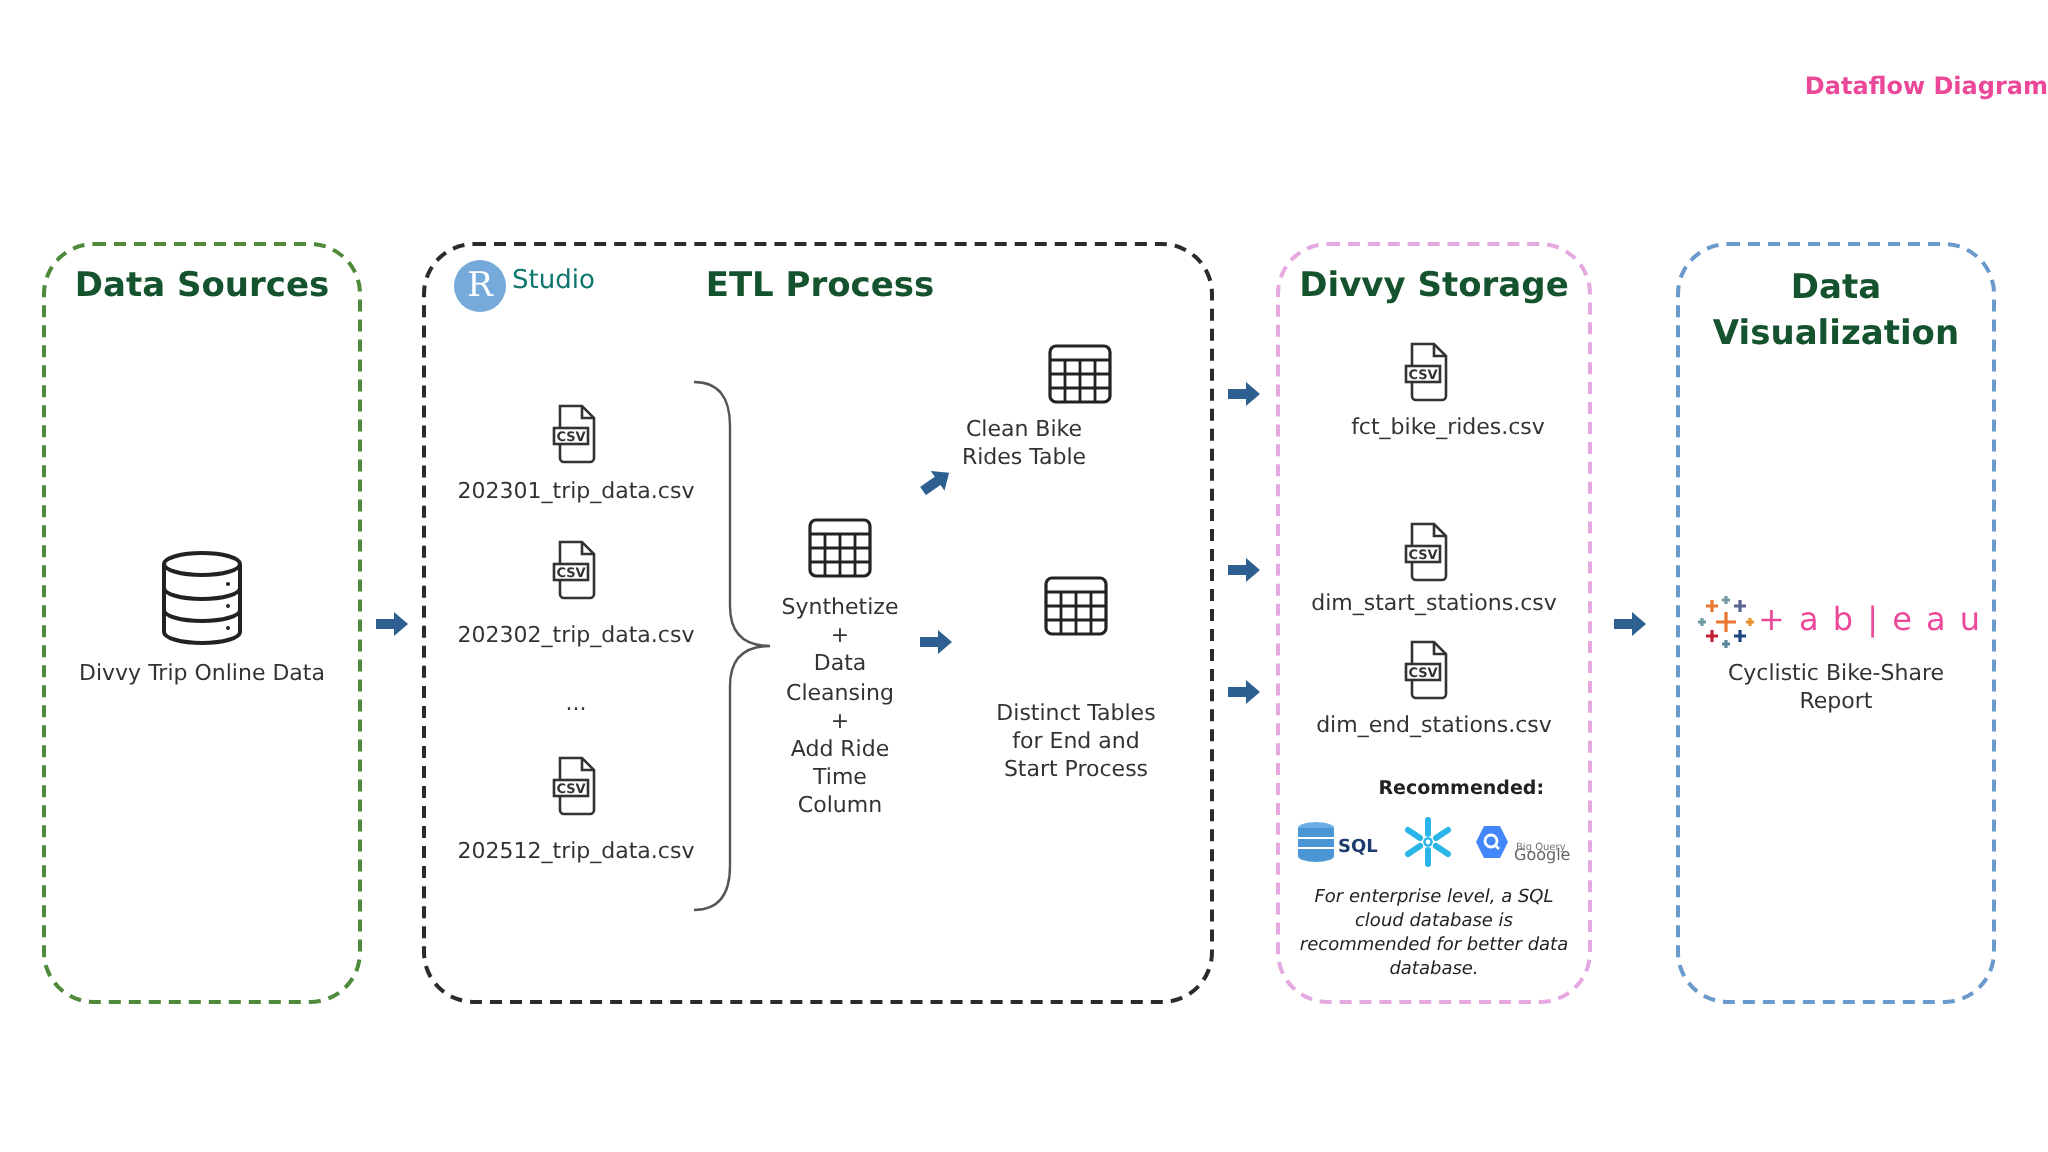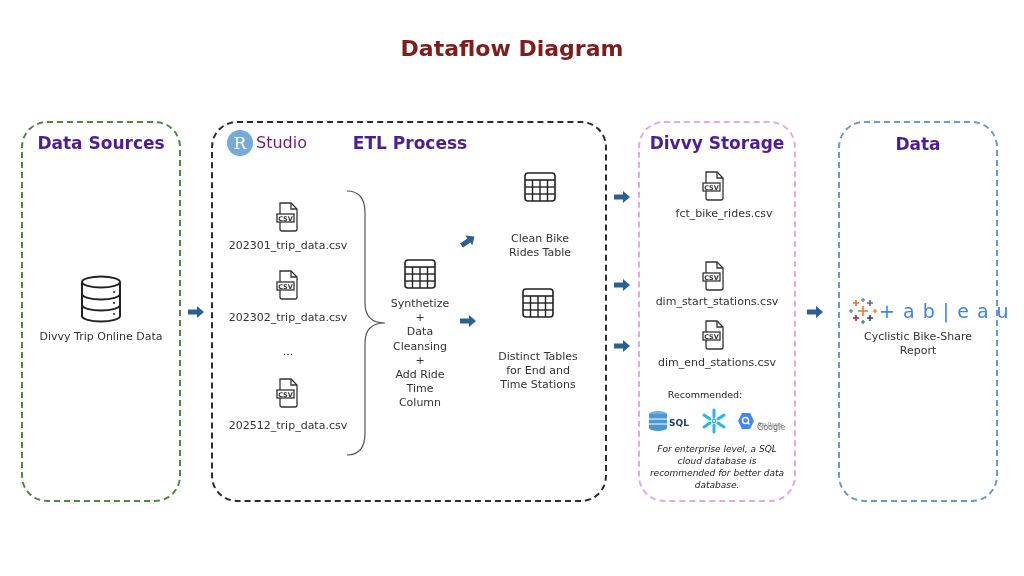--- a/index.html
+++ b/index.html
@@ -1,25 +1,25 @@
 <!DOCTYPE html>
 <html><head>
 <meta charset="utf-8">
 <style>
   html, body { margin:0; padding:0; background:#ffffff; }
   body { width:1024px; height:576px; position:relative; overflow:hidden;
          font-family:"DejaVu Sans", sans-serif; color:#222; }
   .abs { position:absolute; }
-  .title { left:0; width:1024px; top:36px; text-align:center; font-weight:bold; font-size:22px; color:#7f1d1d; }
+  .title { left:0; width:1024px; top:36px; text-align:right; font-weight:bold; font-size:12px; color:#ec4899; }
   .panel { position:absolute; border:2px dashed; border-radius:26px; box-sizing:border-box; }
   .p-src { left:21px; top:121px; width:160px; height:381px; border-color:#4e8a3a; }
   .p-etl { left:211px; top:121px; width:396px; height:381px; border-color:#2b2b2b; }
   .p-sto { left:638px; top:121px; width:158px; height:381px; border-color:#e5a8e1; }
   .p-viz { left:838px; top:121px; width:160px; height:381px; border-color:#6a9acb; }
-  .ptitle { position:absolute; font-weight:bold; font-size:17px; color:#4c1d95; text-align:center; }
+  .ptitle { position:absolute; font-weight:bold; font-size:17px; color:#14532d; text-align:center; }
   .lbl { position:absolute; font-size:11px; color:#333; text-align:center; line-height:14px; white-space:nowrap; }
   .arrow { position:absolute; width:16px; height:12px; }
   .icon { position:absolute; }
   .note { position:absolute; font-size:9px; color:#222; text-align:center; line-height:12px; }
 </style>
 </head>
 <body>
 
 <svg width="0" height="0" style="position:absolute">
   <defs>
@@ -58,21 +58,21 @@
     <circle cx="34" cy="39" r="1" fill="#222"></circle>
 </svg>
 <div class="lbl" style="left:21px;width:160px;top:330px;">Divvy Trip Online Data</div>
 
 <svg class="arrow" style="left:188px;top:306px;">
     <use href="#arr"></use>
   </svg>
 
 <div class="panel p-etl"></div>
 <div class="abs" style="left:227px;top:130px;width:26px;height:26px;border-radius:50%;background:#75aadb;color:#fff;font-family:'DejaVu Serif',serif;font-size:17px;text-align:center;line-height:26px;">R</div>
-<div class="abs" style="left:256px;top:133px;font-size:16px;color:#701a75;">Studio</div>
+<div class="abs" style="left:256px;top:133px;font-size:13px;color:#0f766e;">Studio</div>
 <div class="ptitle" style="left:340px;width:140px;top:133px;">ETL Process</div>
 
 <svg class="icon" style="left:276px;top:202px;" width="24" height="30">
     <use href="#csv"></use>
   </svg>
 <div class="lbl" style="left:218px;width:140px;top:239px;">202301_trip_data.csv</div>
 <svg class="icon" style="left:276px;top:270px;" width="24" height="30">
     <use href="#csv"></use>
   </svg>
 <div class="lbl" style="left:218px;width:140px;top:311px;">202302_trip_data.csv</div>
@@ -103,31 +103,31 @@
 <svg class="arrow" style="left:460px;top:235px;transform:rotate(-35deg);">
     <use href="#arr"></use>
   </svg>
 <svg class="arrow" style="left:460px;top:315px;">
     <use href="#arr"></use>
   </svg>
 
 <svg class="icon" style="left:524px;top:172px;" width="32" height="30">
     <use href="#tbl"></use>
   </svg>
-<div class="lbl" style="left:490px;width:100px;top:208px;margin-top:24px;">
+<div class="lbl" style="left:462px;width:100px;top:208px;">
   <div>Clean Bike</div>
   <div>Rides Table</div>
 </div>
 <svg class="icon" style="left:522px;top:288px;" width="32" height="30">
     <use href="#tbl"></use>
   </svg>
 <div class="lbl" style="left:482px;width:112px;top:350px;">
   <div>Distinct Tables</div>
   <div>for End and</div>
-  <div>Time Stations</div>
+  <div>Start Process</div>
 </div>
 
 <svg class="arrow" style="left:614px;top:191px;">
     <use href="#arr"></use>
   </svg>
 <svg class="arrow" style="left:614px;top:279px;">
     <use href="#arr"></use>
   </svg>
 <svg class="arrow" style="left:614px;top:340px;">
     <use href="#arr"></use>
@@ -141,21 +141,21 @@
 <div class="lbl" style="left:638px;width:172px;top:207px;">fct_bike_rides.csv</div>
 <svg class="icon" style="left:702px;top:261px;" width="24" height="30">
     <use href="#csv"></use>
   </svg>
 <div class="lbl" style="left:638px;width:158px;top:295px;">dim_start_stations.csv</div>
 <svg class="icon" style="left:702px;top:320px;" width="24" height="30">
     <use href="#csv"></use>
   </svg>
 <div class="lbl" style="left:638px;width:158px;top:356px;">dim_end_stations.csv</div>
 
-<div class="note" style="left:638px;width:134px;top:389px;font-weight:normal;font-size:9.5px;">Recommended:</div>
+<div class="note" style="left:638px;width:134px;top:389px;font-weight:bold;font-size:9.5px;text-align:right;">Recommended:</div>
 <svg class="icon" style="left:648px;top:410px;" width="44" height="22" viewBox="0 0 44 22">
   <ellipse cx="10" cy="4" rx="9" ry="3" fill="#6aafe6"></ellipse>
   <rect x="1" y="4" width="18" height="14" fill="#4b97d6"></rect>
   <ellipse cx="10" cy="18" rx="9" ry="3" fill="#4b97d6"></ellipse>
   <line x1="1" y1="9" x2="19" y2="9" stroke="#fff" stroke-width="1"></line>
   <line x1="1" y1="14" x2="19" y2="14" stroke="#fff" stroke-width="1"></line>
   <text x="21" y="16" font-size="9" font-weight="bold" font-family="DejaVu Sans, sans-serif" fill="#1f3c6e">SQL</text>
 </svg>
 <svg class="icon" style="left:701px;top:408px;" width="26" height="26" viewBox="-13 -13 26 26">
   <g stroke="#29b5e8" stroke-width="3" stroke-linecap="round">
@@ -183,31 +183,32 @@
   <div>database.</div>
 </div>
 
 <svg class="arrow" style="left:807px;top:306px;">
     <use href="#arr"></use>
   </svg>
 
 <div class="panel p-viz"></div>
 <div class="ptitle" style="left:838px;width:160px;top:133px;line-height:23px;">
   <div>Data</div>
+  <div>Visualization</div>
 </div>
 <svg class="icon" style="left:849px;top:298px;" width="28" height="26" viewBox="0 0 28 26">
   <g stroke-width="1.6">
     <path d="M14 8 V18 M9 13 H19" stroke="#e8762d"></path>
     <path d="M7 2 V8 M4 5 H10" stroke="#e8762d"></path>
     <path d="M21 2 V8 M18 5 H24" stroke="#5b6591"></path>
     <path d="M14 0 V4 M12 2 H16" stroke="#7099a6"></path>
     <path d="M7 17 V23 M4 20 H10" stroke="#c72035"></path>
     <path d="M21 17 V23 M18 20 H24" stroke="#1f447e"></path>
     <path d="M14 22 V26 M12 24 H16" stroke="#5b879b"></path>
     <path d="M2 11 V15 M0 13 H4" stroke="#7099a6"></path>
     <path d="M26 11 V15 M24 13 H28" stroke="#eb912b"></path>
   </g>
 </svg>
-<div class="abs" style="left:879px;top:300px;font-size:19px;color:#3b82f6;letter-spacing:1px;">+ a b | e a u</div>
+<div class="abs" style="left:879px;top:300px;font-size:16px;color:#ec4899;letter-spacing:1px;">+ a b | e a u</div>
 <div class="lbl" style="left:838px;width:160px;top:330px;text-align:center;">
   <div>Cyclistic Bike-Share</div>
   <div>Report</div>
 </div>
 
 </body></html>

